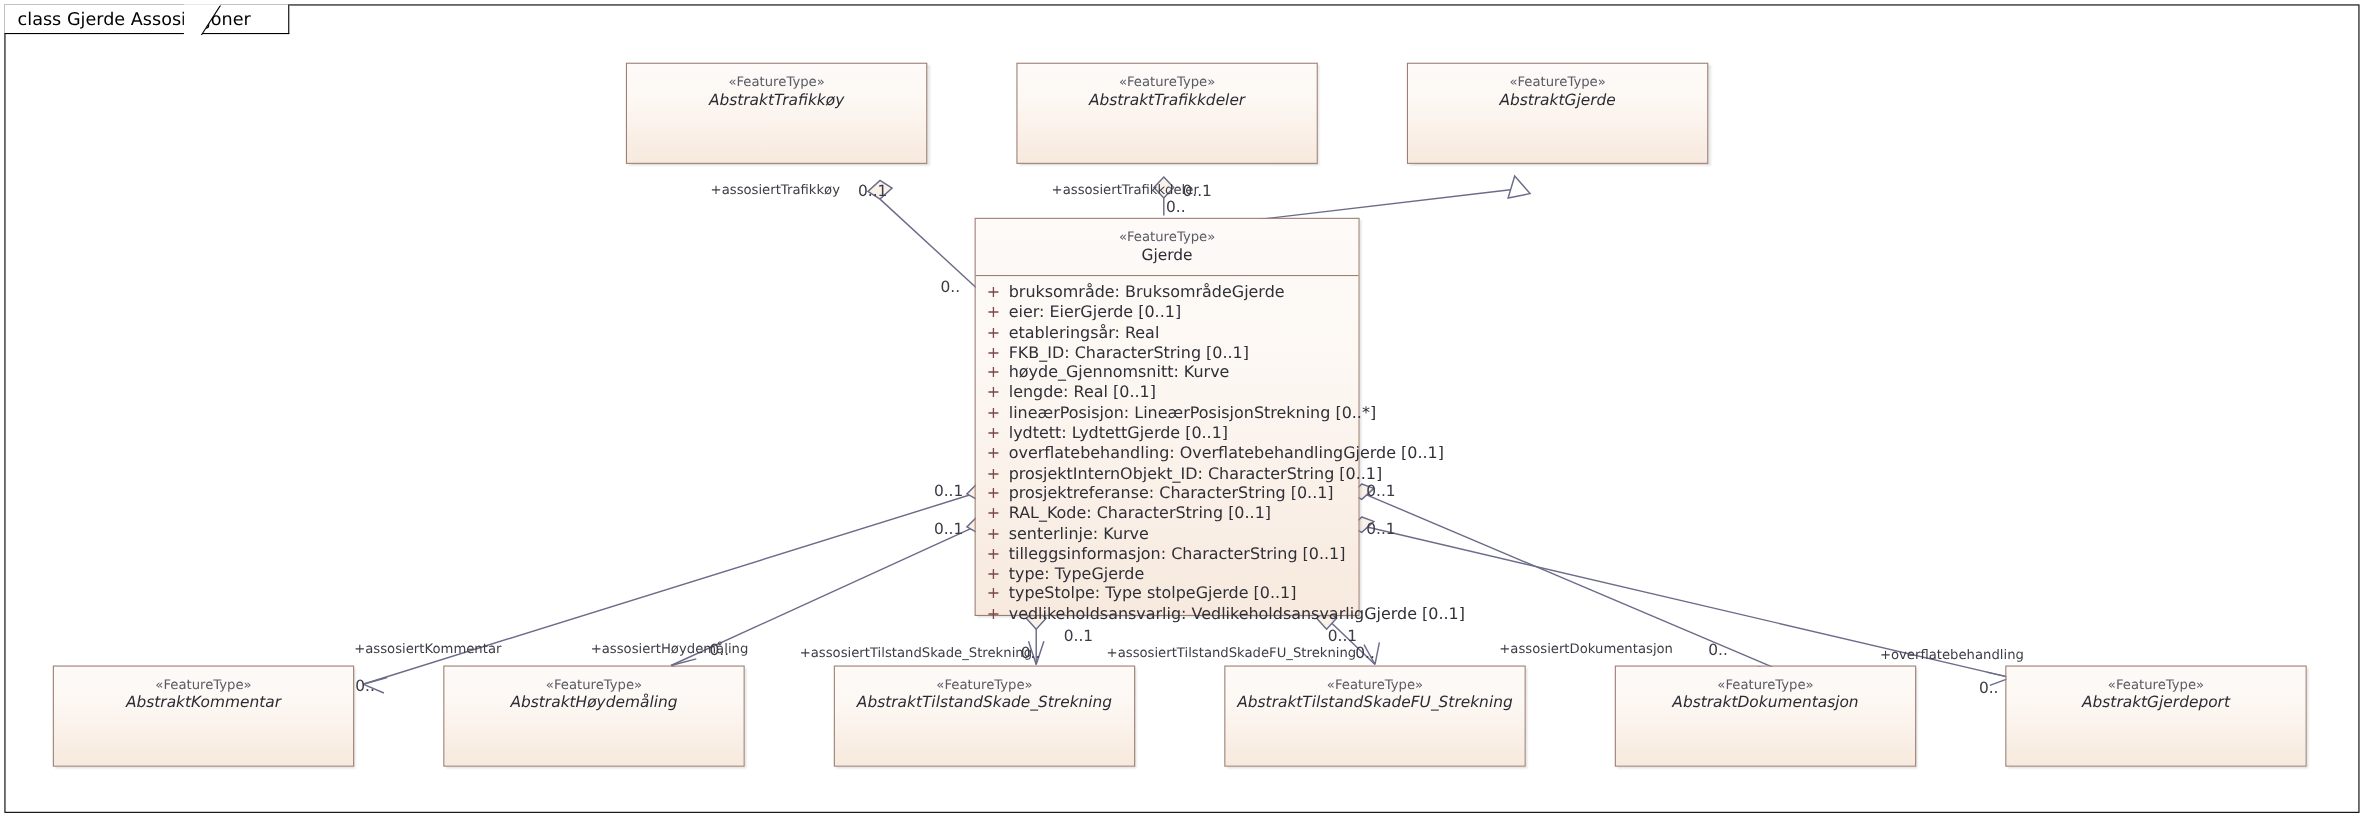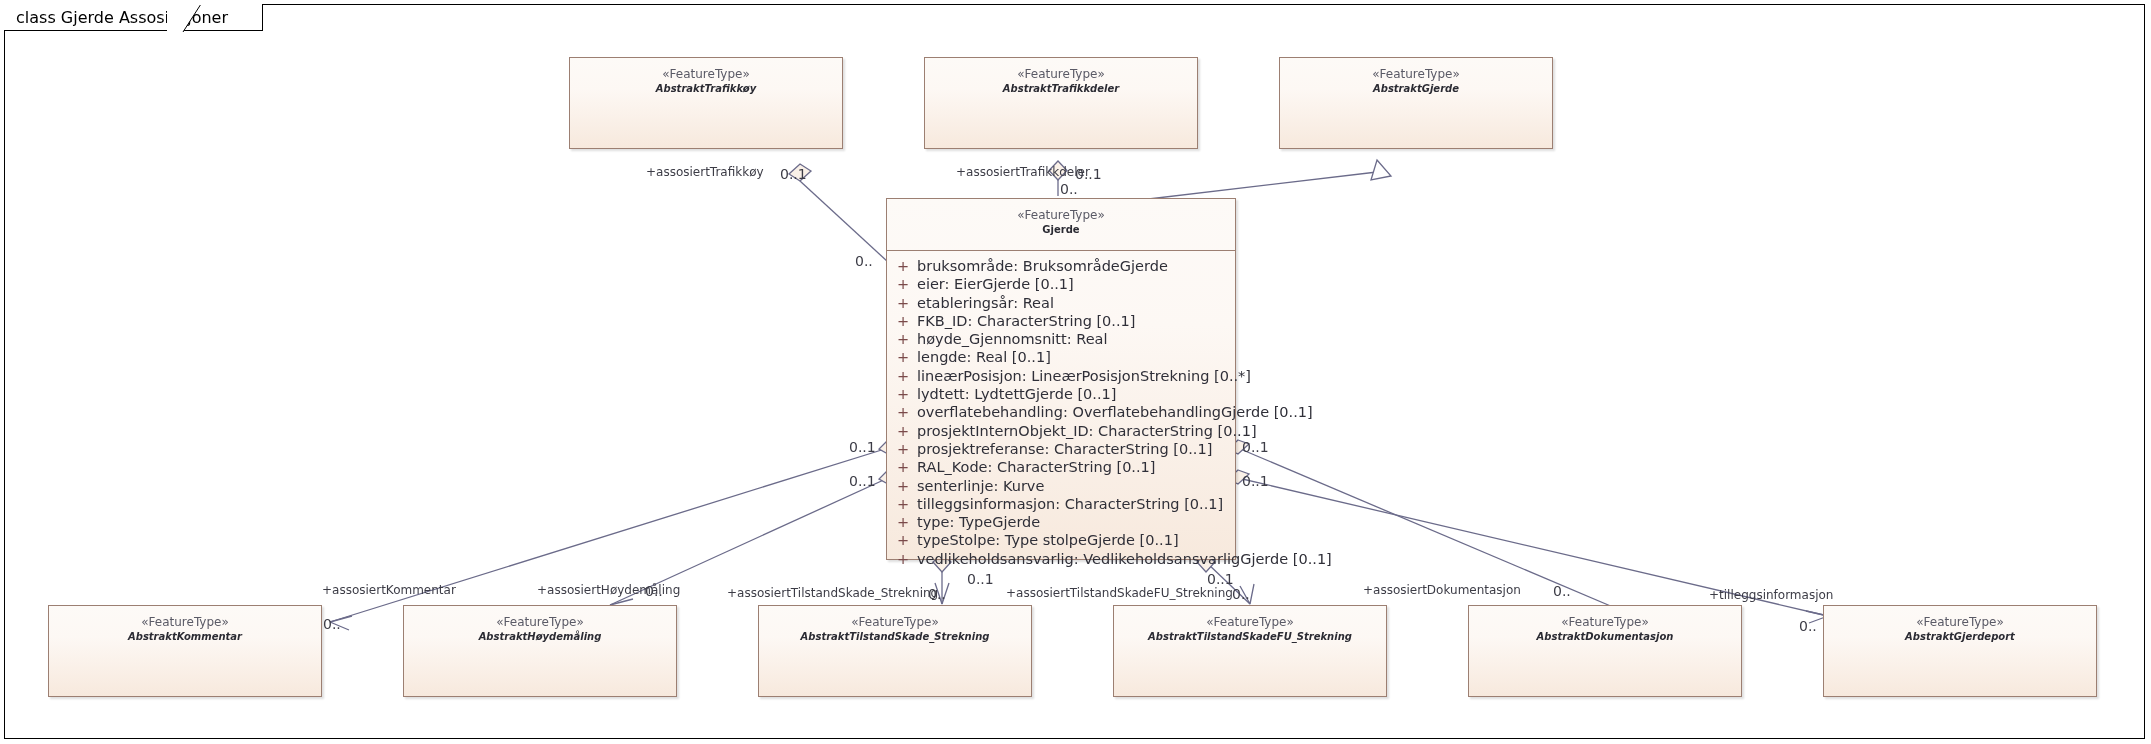--- a/index.html
+++ b/index.html
@@ -77,22 +77,22 @@
     border-bottom: 1px solid #9c7f72;
   }
   .stereotype {
     display: block;
     font-size: 12px;
     font-style: normal;
     color: #5a5a66;
   }
   .cls-name {
     display: block;
-    font-size: 10px;
-    font-weight: bold;
+    font-size: 14px;
+    font-weight: normal;
     color: #2b2b33;
     margin-top: 1px;
   }
   .cls-name.abstract { font-style: italic; }
 
   .uml-attrs {
     box-sizing: border-box;
     padding: 6px 4px 6px 6px;
   }
   .attr-row {
@@ -253,21 +253,21 @@
         <div class="attr-row">
           <span class="attr-vis">+</span>
           <span class="attr-text">etableringsår: Real</span>
         </div>
         <div class="attr-row">
           <span class="attr-vis">+</span>
           <span class="attr-text">FKB_ID: CharacterString [0..1]</span>
         </div>
         <div class="attr-row">
           <span class="attr-vis">+</span>
-          <span class="attr-text">høyde_Gjennomsnitt: Real</span>
+          <span class="attr-text">høyde_Gjennomsnitt: Kurve</span>
         </div>
         <div class="attr-row">
           <span class="attr-vis">+</span>
           <span class="attr-text">lengde: Real [0..1]</span>
         </div>
         <div class="attr-row">
           <span class="attr-vis">+</span>
           <span class="attr-text">lineærPosisjon: LineærPosisjonStrekning [0..*]</span>
         </div>
         <div class="attr-row">
@@ -362,21 +362,21 @@
   <div class="edge-label" style="left:322px; top:584px;">+assosiertKommentar</div>
 
   <div class="edge-label" style="left:498px; top:584px;margin-left:39px;">+assosiertHøydemåling</div>
 
   <div class="edge-label" style="left:727px; top:587px;">+assosiertTilstandSkade_Strekning</div>
 
   <div class="edge-label" style="left:1006px; top:587px;">+assosiertTilstandSkadeFU_Strekning</div>
 
   <div class="edge-label" style="left:1363px; top:584px;">+assosiertDokumentasjon</div>
 
-  <div class="edge-label" style="left:1709px; top:589px;">+tilleggsinformasjon</div>
+  <div class="edge-label" style="left:1709px; top:589px;">+overflatebehandling</div>
 
   <div class="mult-label" style="left:780px; top:167px;">0..1</div>
 
   <div class="mult-label" style="left:1075px; top:167px;">0..1</div>
 
   <div class="mult-label" style="left:1060px; top:182px;">0..</div>
 
   <div class="mult-label" style="left:855px; top:254px;">0..</div>
 
   <div class="mult-label" style="left:849px; top:440px;">0..1</div>

